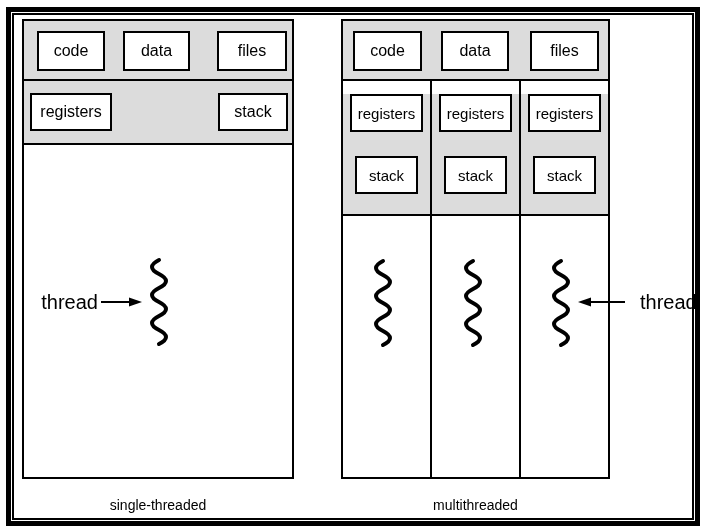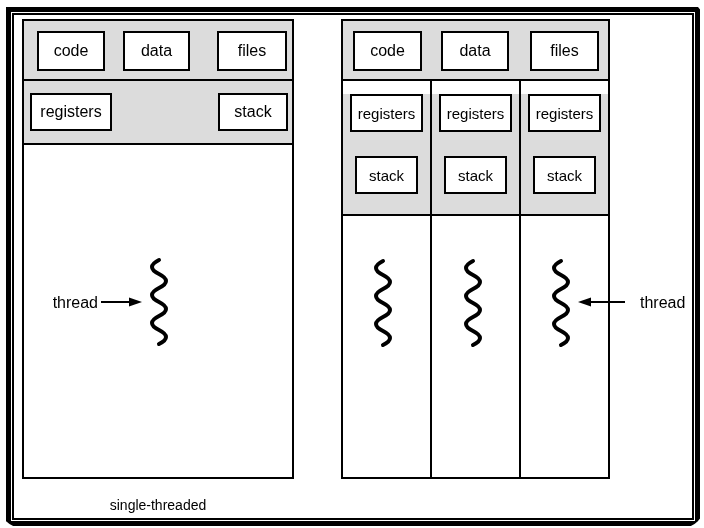--- a/index.html
+++ b/index.html
@@ -1,18 +1,18 @@
 <!DOCTYPE html>
 <html style="--section-bg: #dcdcdc; --line: #000000; --box-bg: #ffffff;"><head>
 <meta charset="utf-8">
 <style>
   html,body { margin:0; padding:0; background:#fff; }
   .page {
     position:relative; width:704px; height:528px; background:#fff;
-    font-family:"Liberation Sans", sans-serif; color:#000; overflow:hidden;border-radius:22px;
+    font-family:"Liberation Sans", sans-serif; color:#000; overflow:hidden;
   }
   .frame {
     position:absolute; left:6px; top:7px; width:694px; height:519px;
     border:5px solid var(--line,#000); box-sizing:border-box;
   }
   .frame-inner {
     position:absolute; inset:1px; border:2px solid var(--line,#000);
   }
   .panel {
     position:absolute; top:19px; height:460px; box-sizing:border-box;
@@ -60,21 +60,21 @@
   .sq-2 { left:369px; top:258px; }
   .sq-3 { left:459px; top:258px; }
   .sq-4 { left:547px; top:258px; }
   .squiggle path { fill:none; stroke:var(--line,#000); stroke-width:4; stroke-linecap:round; }
   .arrow { position:absolute; z-index:4; }
   .arrow line    { stroke:var(--line,#000); stroke-width:2; }
   .arrow polygon { fill:var(--line,#000); }
   .arrow-right { left:101px; top:295px; }
   .arrow-left  { left:578px; top:295px; }
   .thread-label {
-    position:absolute; font-size:16px; line-height:17px; z-index:4;
+    position:absolute; font-size:20px; line-height:17px; z-index:4;
   }
   .tl-left  { left:38px;  top:294px; width:60px; text-align:right; }
   .tl-right { left:640px; top:294px; width:60px; text-align:left; }
   .caption {
     position:absolute; top:496px; font-size:14px; line-height:18px;
     text-align:center;
   }
   .cap-single { left:22px;  width:272px; }
   .cap-multi  { left:341px; width:269px; }
 </style>
@@ -173,13 +173,14 @@
     <polygon points="28,2.5 41,7 28,11.5"></polygon>
   </svg>
 
   <svg class="arrow arrow-left" width="47" height="14" viewBox="0 0 47 14">
     <polygon points="13,2.5 0,7 13,11.5"></polygon>
     <line x1="11" y1="7" x2="47" y2="7"></line>
   </svg>
   <div class="thread-label tl-right">thread</div>
 
   <div class="caption cap-single">single-threaded</div>
+  <div class="caption cap-multi">multithreaded</div>
 </div>
 
 </body></html>

